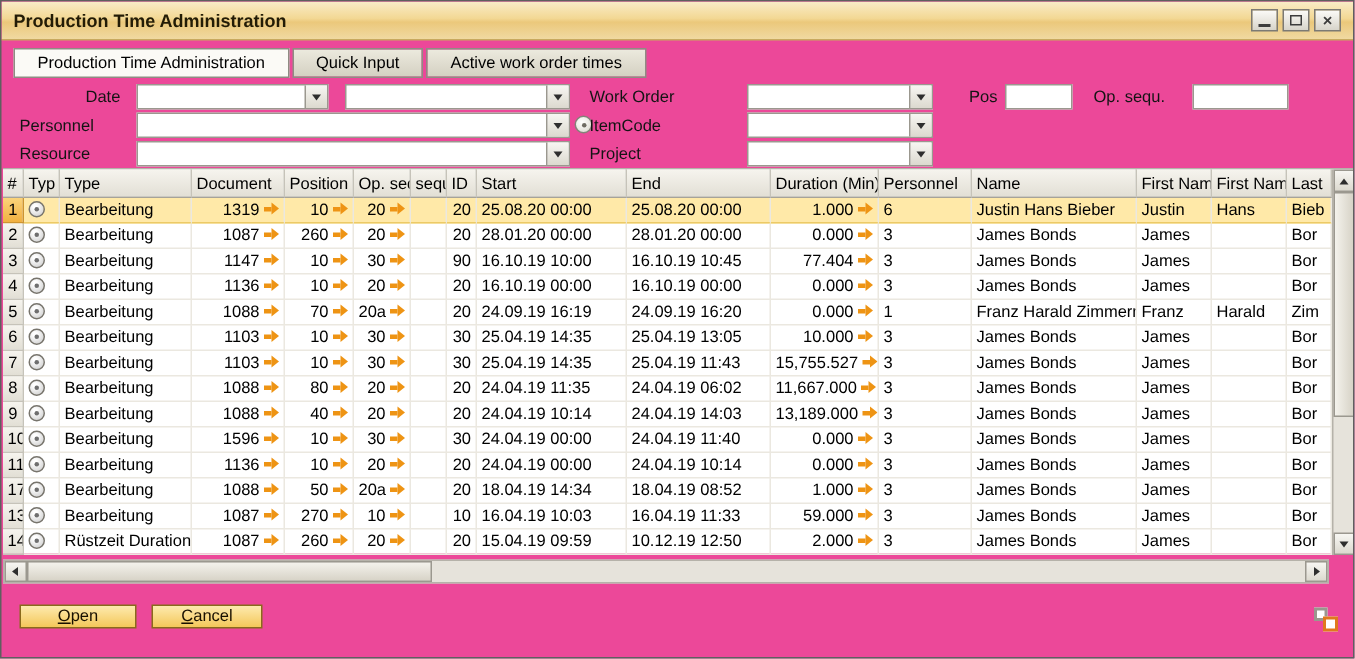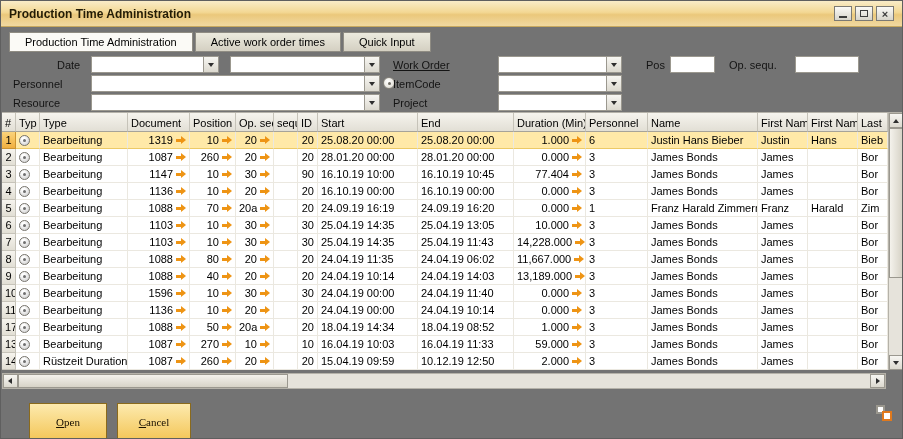--- a/index.html
+++ b/index.html
@@ -1,19 +1,19 @@
 <!DOCTYPE html>
 <html><head>
 <meta charset="utf-8">
 <style>
   * { box-sizing: border-box; margin: 0; padding: 0; }
   html,body { width:903px; height:439px; }
   body { font-family:"Liberation Sans","DejaVu Sans",sans-serif; font-size:11px; color:#000; position:relative; background:#fff; }
 
-  .window { position:absolute; inset:0; background:#737373; border:1px solid #5f5f5f; overflow:hidden; }
+  .window { position:absolute; inset:0; background:#ec4899; border:1px solid #5f5f5f; overflow:hidden; }
 
   
   .titlebar { position:absolute; top:0; left:0; right:0; height:26px;
     background:linear-gradient(to bottom,#f9ecc8 0%,#f3d894 45%,#ebc87b 55%,#f0d9a1 100%);
     border-bottom:1px solid #c8a95f; display:flex; align-items:center; padding:0 8px; }
   .title { font-size:12px; font-weight:bold; color:#231c06; }
   .winbtns { margin-left:auto; display:flex; gap:3px; }
   .winbtn { width:18px; height:15px; border:1px solid #7c7a74; background:linear-gradient(#fbfaf7,#d7d4ca);
     display:flex; align-items:center; justify-content:center; cursor:default; }
   .minbar { width:8px; height:2px; background:#3c3c3c; margin-top:7px; }
@@ -70,22 +70,22 @@
   .vthumb { position:absolute; left:0; top:15px; width:14px; height:150px; background:linear-gradient(to right,#f4f2ec,#d7d3c7); border:1px solid #9b988f; }
 
   .hscroll { position:absolute; top:372px; left:1px; width:884px; height:16px; background:#e6e3db; border:1px solid #b5b2a9; }
   .hsbtn { position:absolute; top:0; width:15px; height:14px; background:linear-gradient(#f7f6f2,#dcd9cf); border:1px solid #9b988f; }
   .hsbtn.left { left:0; } .hsbtn.right { right:0; }
   .hsbtn.left::after { content:''; position:absolute; left:4px; top:3px; border-top:3px solid transparent; border-bottom:3px solid transparent; border-right:4px solid #2e2e2e; }
   .hsbtn.right::after { content:''; position:absolute; left:5px; top:3px; border-top:3px solid transparent; border-bottom:3px solid transparent; border-left:4px solid #2e2e2e; }
   .hthumb { position:absolute; left:15px; top:0; width:270px; height:14px; background:linear-gradient(#f4f2ec,#d7d3c7); border:1px solid #9b988f; }
 
   
-  .sapbtn { position:absolute; top:402px; height:37px; border:1px solid #8a6a1c;
-    background:linear-gradient(#fdeaae,#f4c75a); font-family:Liberation Serif, serif; font-size:11px; color:#181000; cursor:default;margin-left:16px; }
+  .sapbtn { position:absolute; top:402px; height:16px; border:1px solid #8a6a1c;
+    background:linear-gradient(#fdeaae,#f4c75a); font-family:Liberation Sans, sans-serif; font-size:11px; color:#181000; cursor:default; }
   .sapbtn .lbl { display:block; padding:0 6px; }
   .sapbtn .lbl::first-letter { text-decoration:underline; }
   #btn-open { left:12px; width:78px; }
   #btn-cancel { left:100px; width:74px; }
 
   .grip { position:absolute; right:10px; top:404px; width:16px; height:16px; }
   .grip .sq2 { position:absolute; left:0; top:0; width:9px; height:9px; border:2px solid #9a978e; background:#fff; }
   .grip .sq1 { position:absolute; right:0; bottom:0; width:10px; height:10px; border:2px solid #e0791d; background:#fff; }
 </style>
 </head>
@@ -103,22 +103,22 @@
           <span class="restsq"></span>
         </span>
       <span class="winbtn">
           <span class="closex">×</span>
         </span>
     </span>
   </div>
 
   <div class="tabs">
     <div class="tab active">Production Time Administration</div>
+    <div class="tab">Quick Input</div>
     <div class="tab">Active work order times</div>
-    <div class="tab">Quick Input</div>
   </div>
 
   <span class="flabel" style="left:12px; top:58px;padding-left:44px;">Date</span>
   <div class="combo" style="left:90px; top:55px; width:128px;">
     <span class="cfield"></span>
     <span class="cbtn"></span>
   </div>
   <div class="combo" style="left:229px; top:55px; width:150px;">
     <span class="cfield"></span>
     <span class="cbtn"></span>
@@ -130,21 +130,21 @@
     <span class="cbtn"></span>
   </div>
   <span class="pickcircle" style="left:382px; top:76px;"></span>
 
   <span class="flabel" style="left:12px; top:96px;">Resource</span>
   <div class="combo" style="left:90px; top:93px; width:289px;">
     <span class="cfield"></span>
     <span class="cbtn"></span>
   </div>
 
-  <span class="flabel" style="left:392px; top:58px;text-decoration:underline;">Work Order</span>
+  <span class="flabel" style="left:392px; top:58px;">Work Order</span>
   <div class="combo" style="left:497px; top:55px; width:124px;">
     <span class="cfield"></span>
     <span class="cbtn"></span>
   </div>
 
   <span class="flabel" style="left:392px; top:77px;">ItemCode</span>
   <div class="combo" style="left:497px; top:74px; width:124px;">
     <span class="cfield"></span>
     <span class="cbtn"></span>
   </div>
@@ -314,21 +314,21 @@
     <td class="c-num">7</td>
     <td><span class="typ-icon"></span></td>
     <td>Bearbeitung</td>
     <td class="c-r"><span>1103</span><span class="larrow"></span></td>
     <td class="c-r"><span>10</span><span class="larrow"></span></td>
     <td class="c-r"><span>30</span><span class="larrow"></span></td>
     <td></td>
     <td class="c-r">30</td>
     <td>25.04.19 14:35</td>
     <td>25.04.19 11:43</td>
-    <td class="c-r"><span>14,228.000</span><span class="larrow"></span></td>
+    <td class="c-r"><span>15,755.527</span><span class="larrow"></span></td>
     <td>3</td>
     <td>James Bonds</td>
     <td>James</td>
     <td></td>
     <td>Bor</td>
   </tr>
           <tr>
     <td class="c-num">8</td>
     <td><span class="typ-icon"></span></td>
     <td>Bearbeitung</td>

